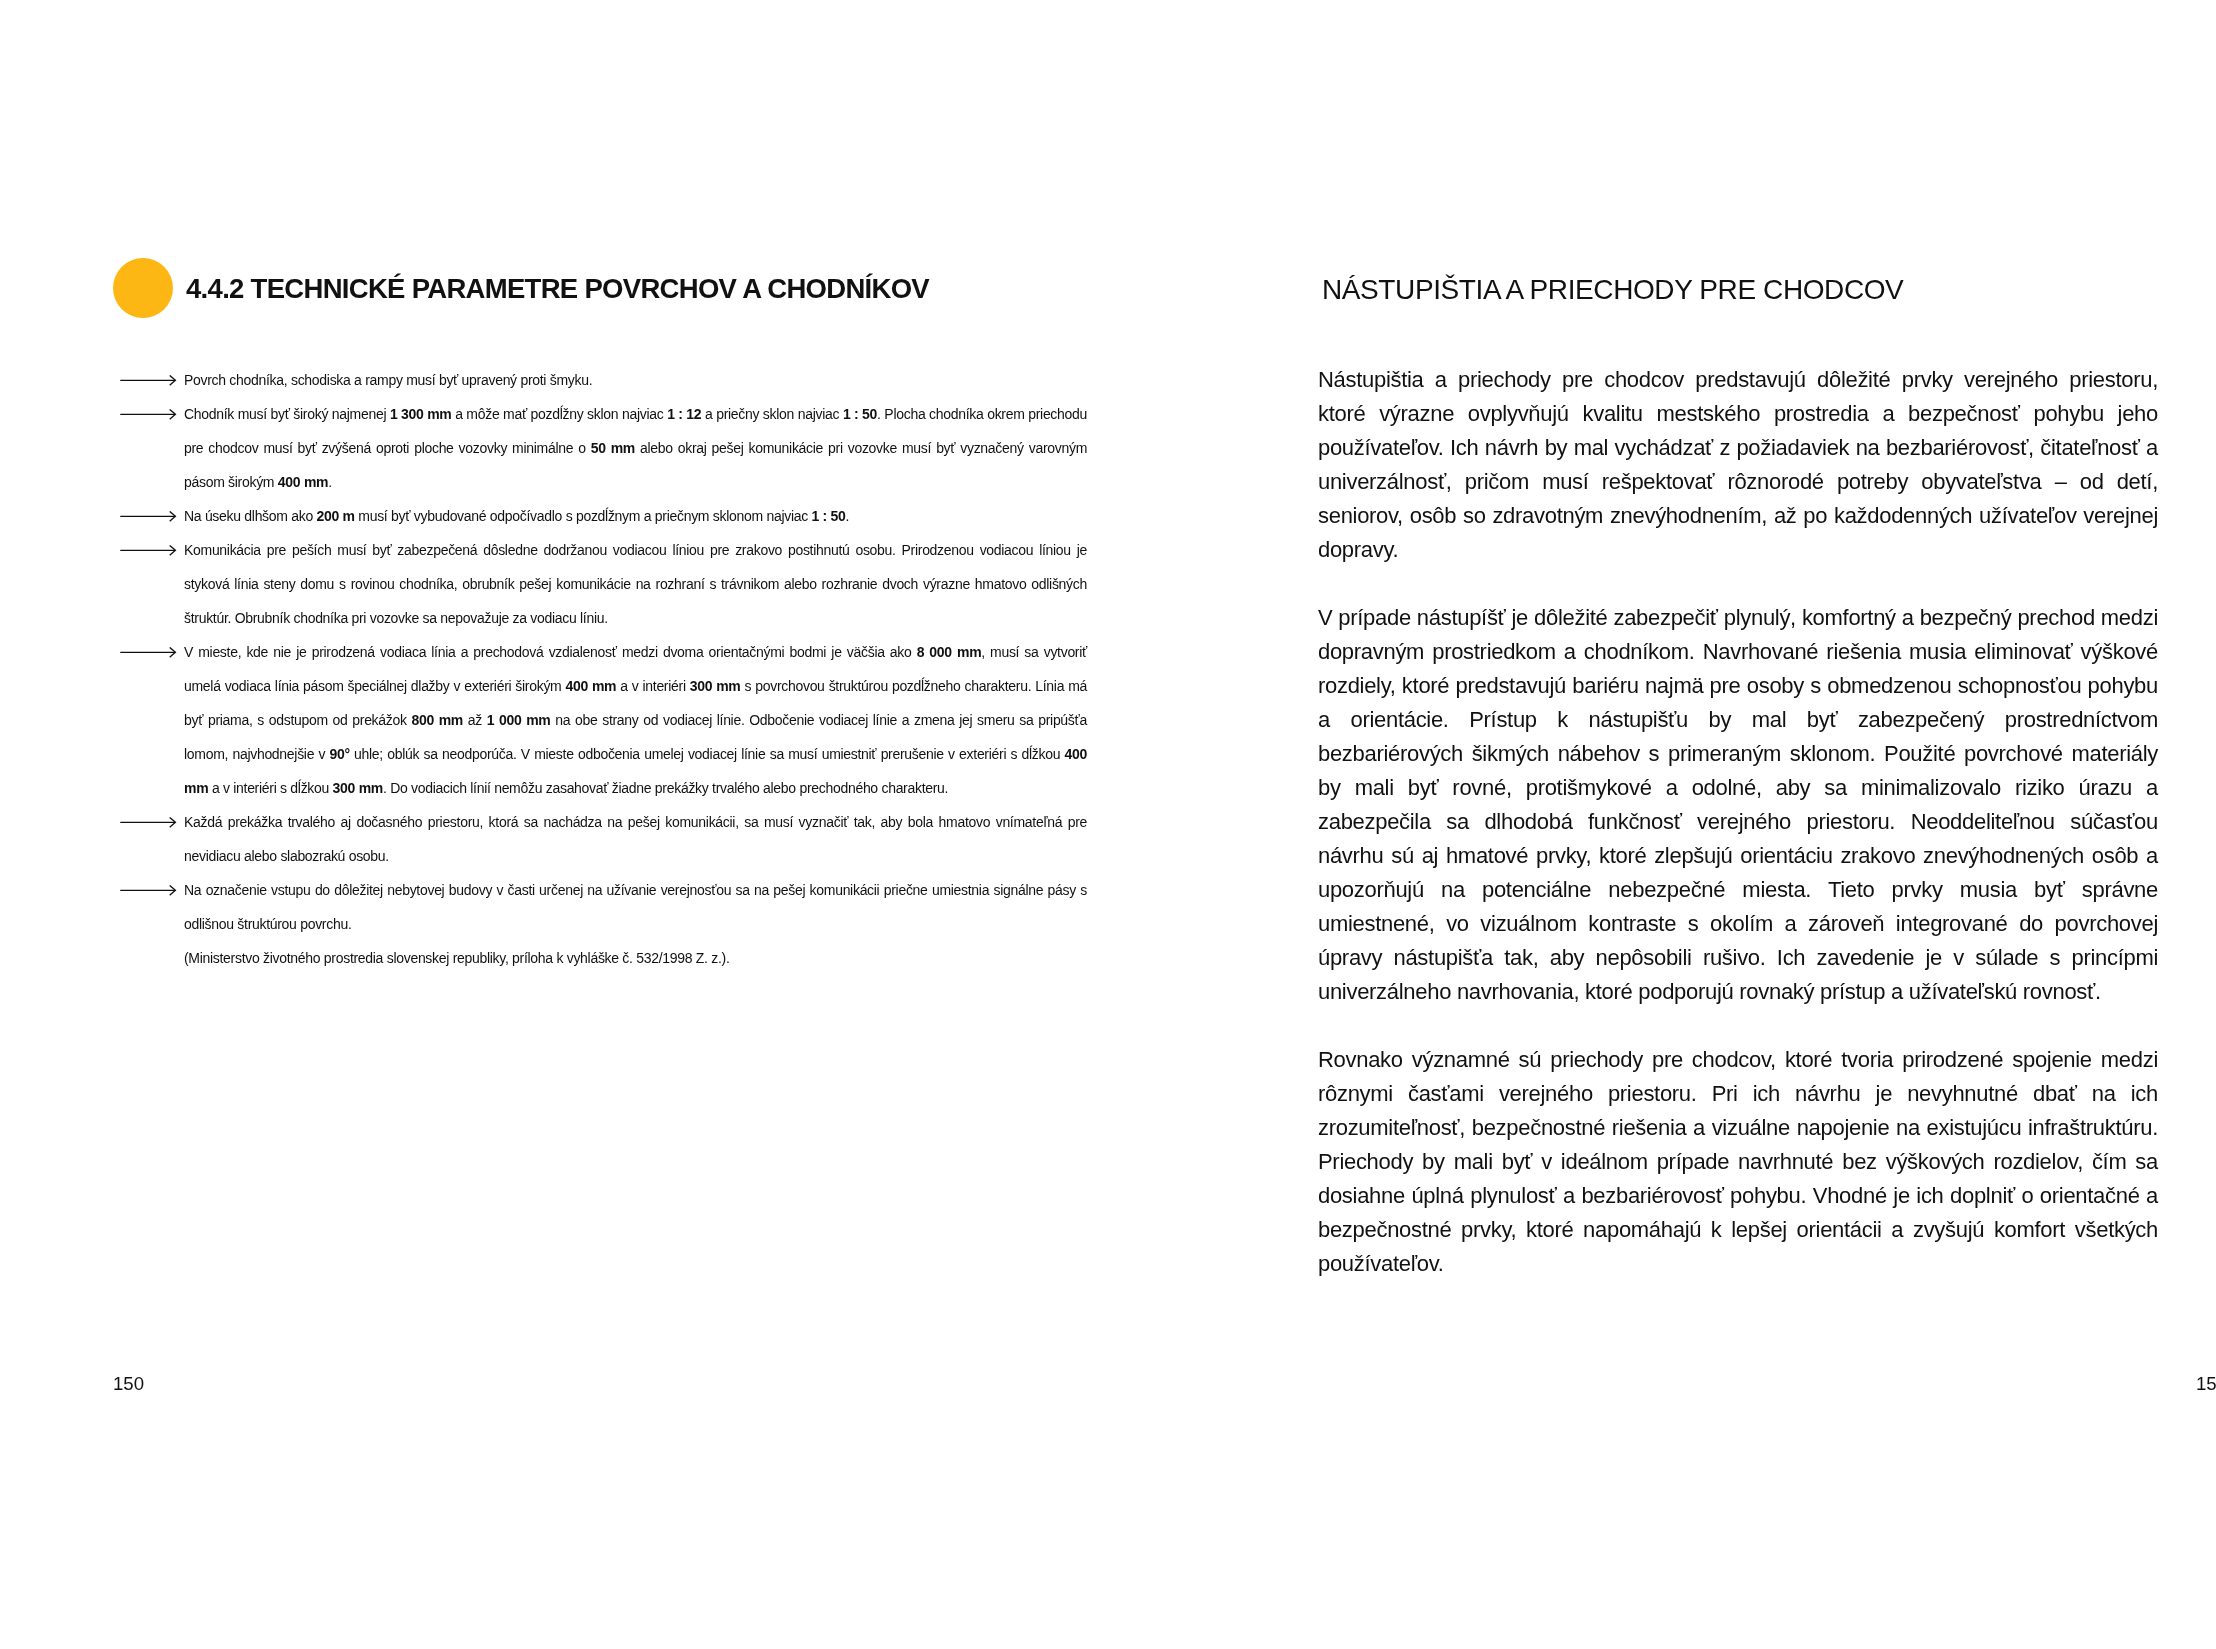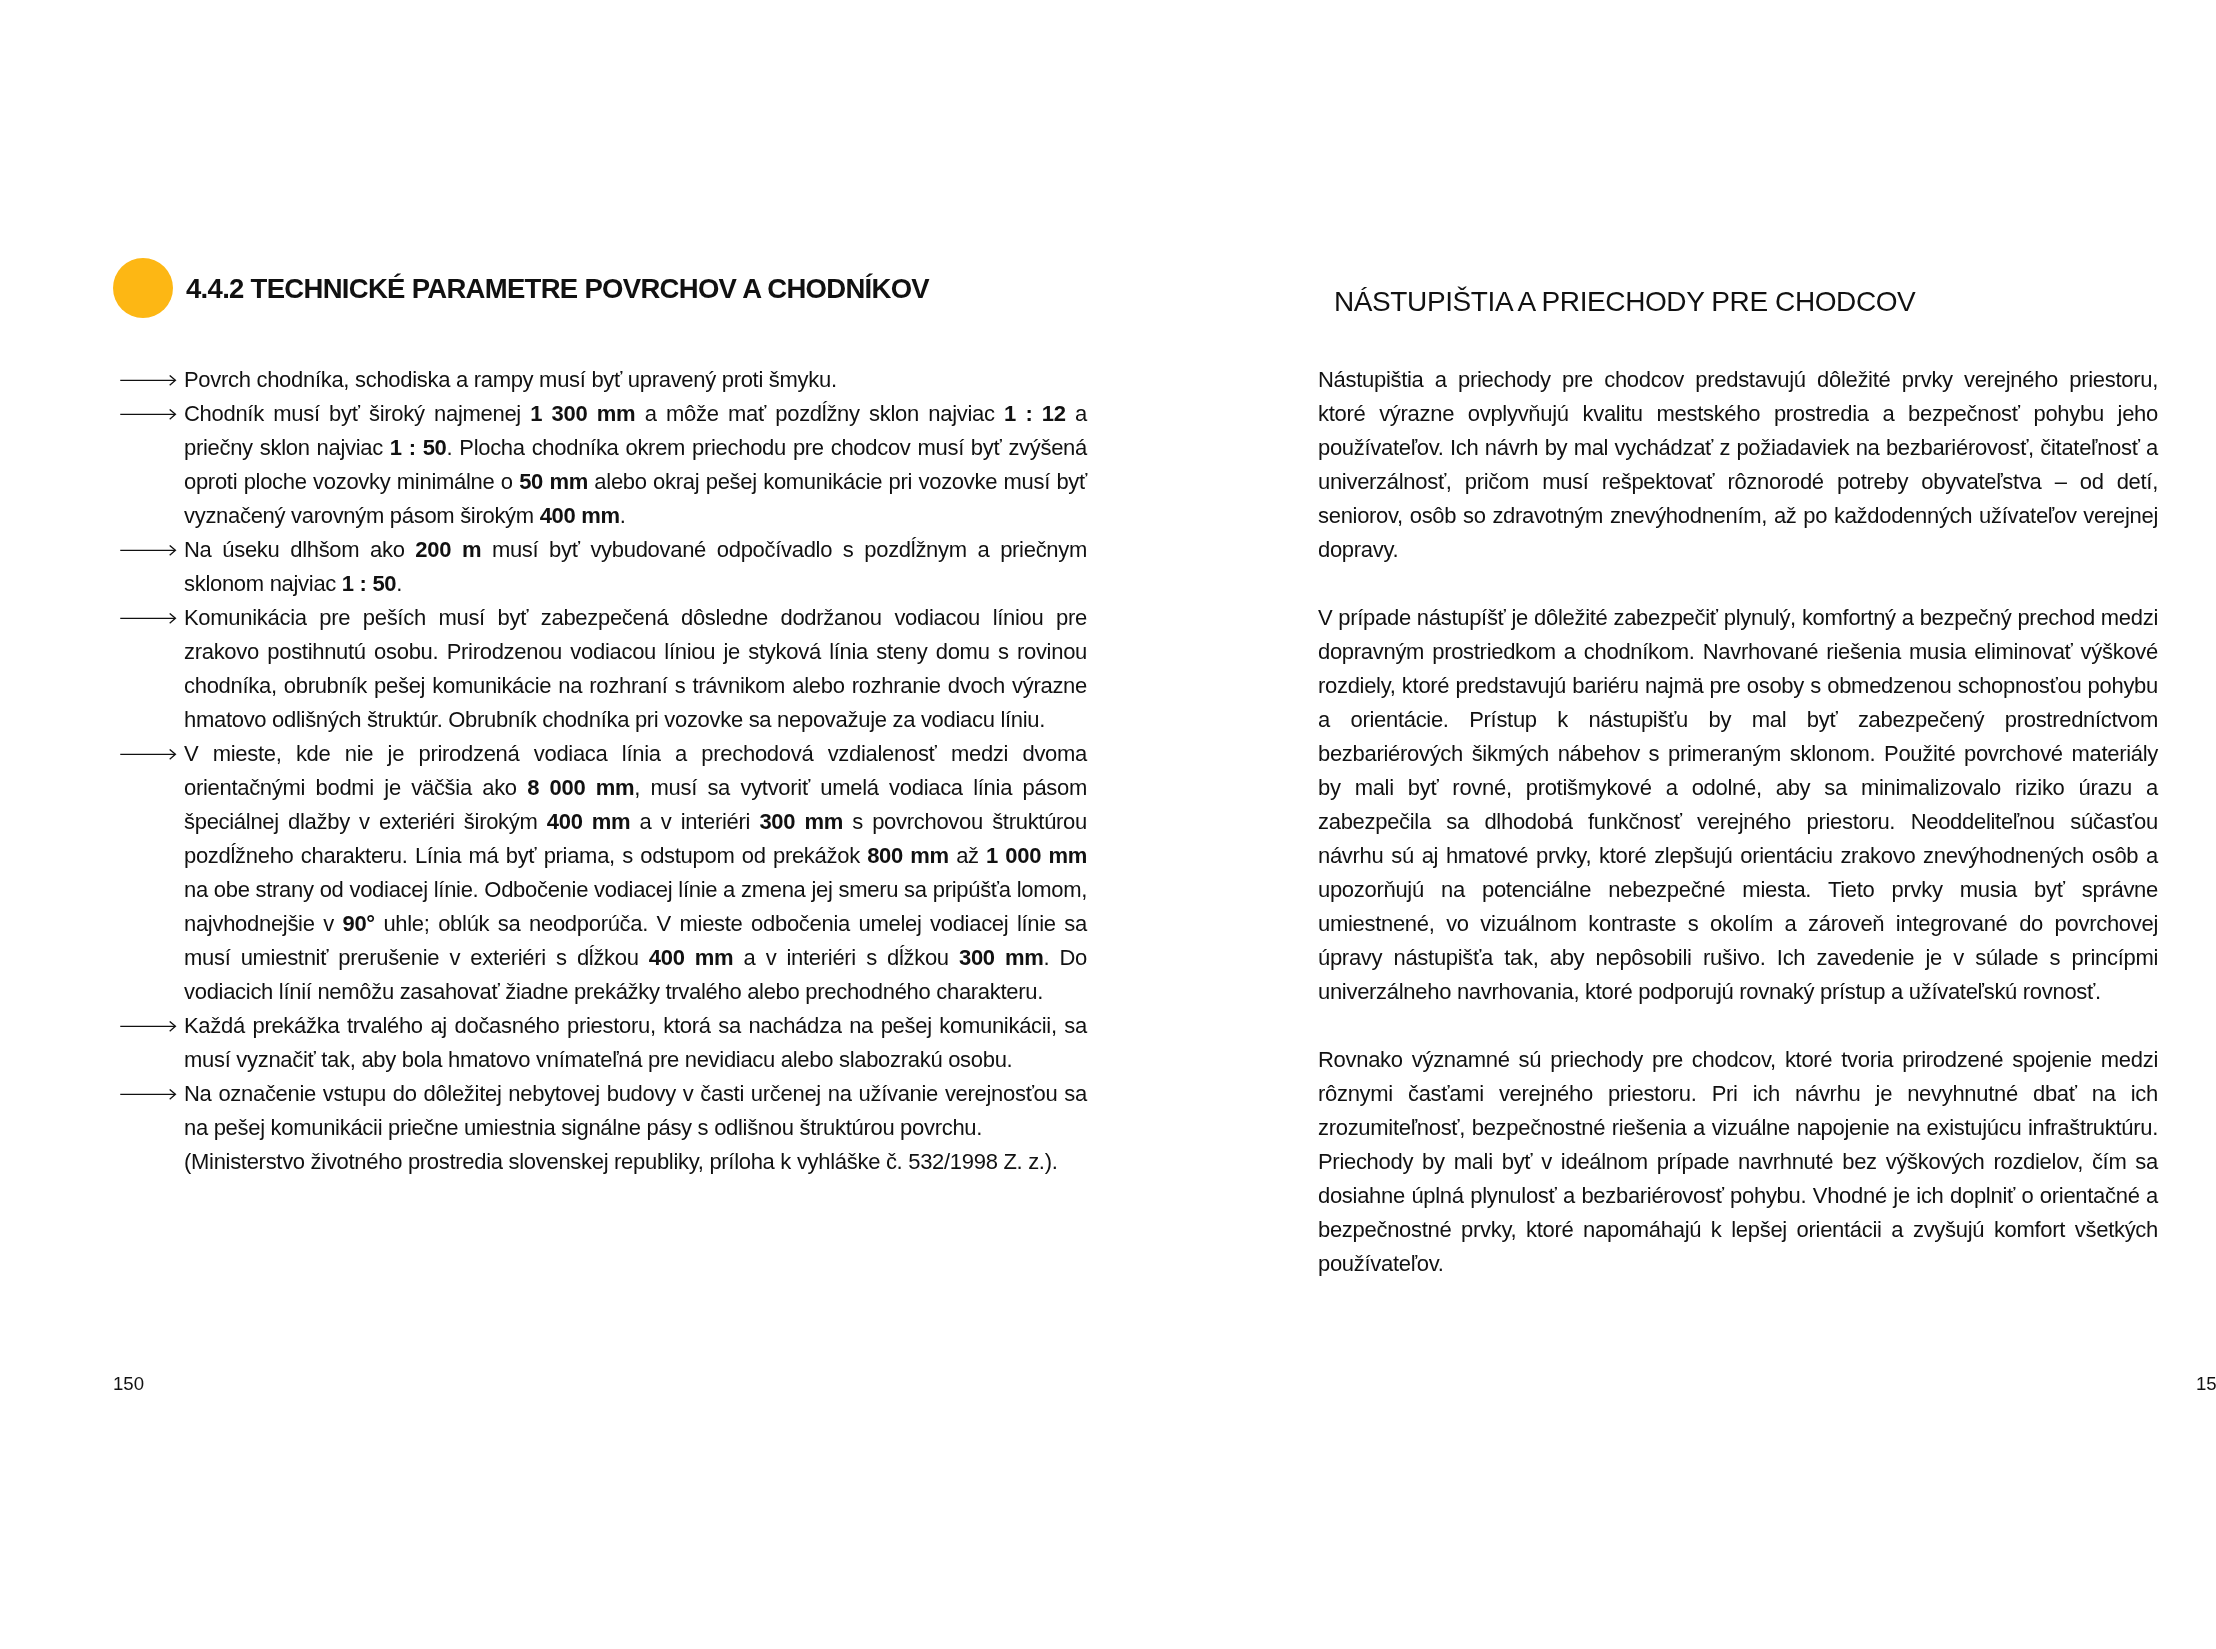--- a/index.html
+++ b/index.html
@@ -7,26 +7,26 @@
          font-family:"Liberation Sans", sans-serif; color:#111111; }
   .page { position:absolute; top:0; height:1232px; }
   .page-left { left:0; width:1166px; }
   .page-right { left:1166px; width:1167px; }
 
   .accent-dot { position:absolute; left:113px; top:258px; width:60px; height:60px;
                 border-radius:50%; }
   .heading-left { position:absolute; left:186px; top:271px; margin:0;
                   font-size:27.5px; font-weight:bold; letter-spacing:-0.7px; white-space:nowrap;
                   line-height:35px; }
-  .heading-right { position:absolute; left:152px; top:268px; margin:16px;
+  .heading-right { position:absolute; left:152px; top:268px; margin:4px;
                    font-size:28px; font-weight:normal; letter-spacing:-0.4px; white-space:nowrap;
                    line-height:35px; }
 
   .bullets { position:absolute; left:120px; top:363px; width:967px; margin:0; padding:0; list-style:none; }
-  .bullet { position:relative; padding-left:64px; font-size:22px; line-height:34px;
+  .bullet { position:relative; padding-left:64px; font-size:14px; line-height:34px;
             text-align:justify; letter-spacing:-0.3px; }
   .bullet .arrow { position:absolute; left:0; top:0; width:58px; height:34px; }
   .bullet .arrow svg { position:absolute; left:0; top:12.4px; }
   .bullet b { font-weight:bold; }
   .citation { display:block; text-align:left; }
 
   .body-text { position:absolute; left:152px; top:363px; width:840px; }
   .para { margin:0 0 34px 0; font-size:22px; line-height:34px; text-align:justify; letter-spacing:-0.3px; }
 
   .page-num { position:absolute; top:1373px; font-size:18.6px; line-height:22px; }

